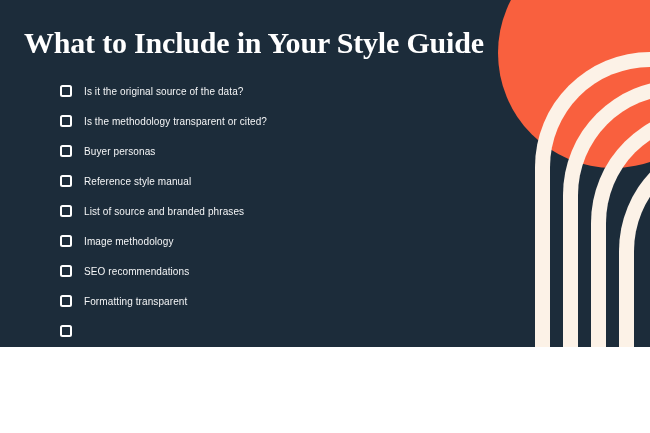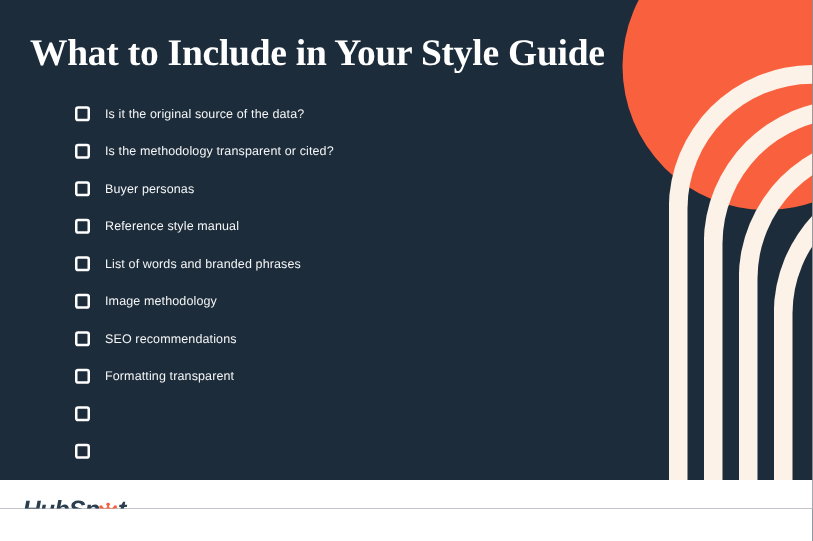--- a/index.html
+++ b/index.html
@@ -3,23 +3,23 @@
 <meta charset="utf-8">
 <style>
   html, body {
     margin: 0;
     padding: 0;
     background: #ffffff;
   }
   #canvas {
     position: relative;
     width: 650px;
-    height: 407px;
+    height: 347px;
     overflow: hidden;
-    background: #0f172a;
+    background: #fef9c3;
     font-family: "Liberation Sans", sans-serif;
     text-align: center;
   }
 
   
   .panel {
     position: absolute;
     left: 0;
     top: 0;
     width: 650px;
@@ -171,21 +171,21 @@
       <li class="check-item">
         <span class="checkbox"></span>
         <span class="check-label">Buyer personas</span>
       </li>
       <li class="check-item">
         <span class="checkbox"></span>
         <span class="check-label">Reference style manual</span>
       </li>
       <li class="check-item">
         <span class="checkbox"></span>
-        <span class="check-label">List of words and branded phrases</span>
+        <span class="check-label">List of source and branded phrases</span>
       </li>
       <li class="check-item">
         <span class="checkbox"></span>
         <span class="check-label">Image methodology</span>
       </li>
       <li class="check-item">
         <span class="checkbox"></span>
         <span class="check-label">SEO recommendations</span>
       </li>
       <li class="check-item">

